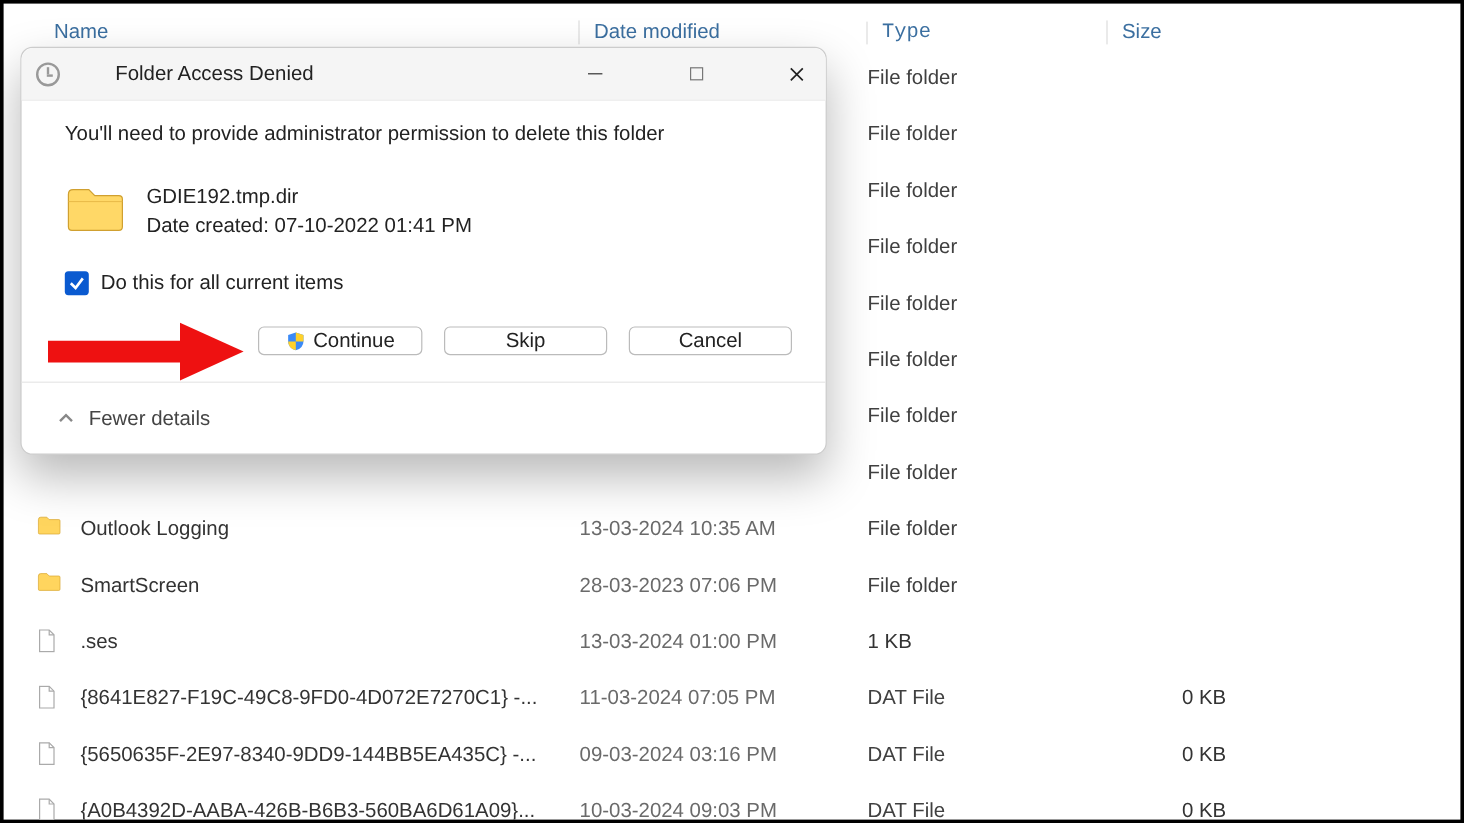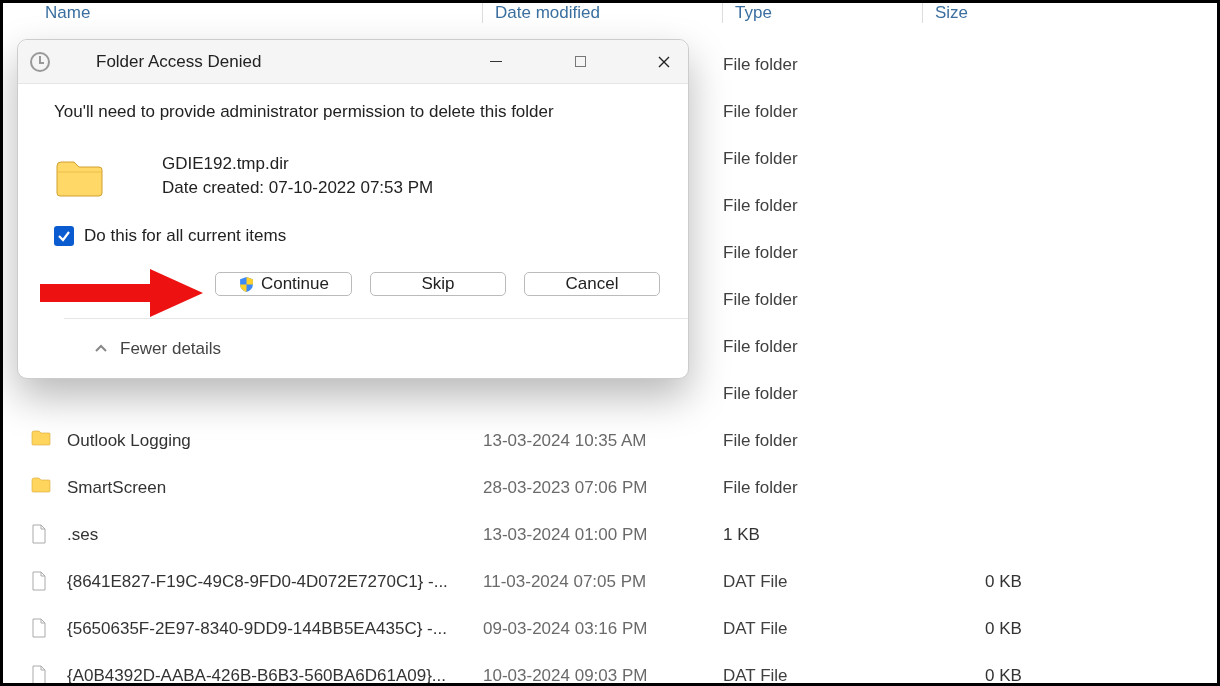--- a/index.html
+++ b/index.html
@@ -1,23 +1,23 @@
 <!DOCTYPE html>
 <html><head>
 <meta charset="utf-8">
 <style>
 * { box-sizing: border-box; margin: 0; padding: 0; font-family: "Segoe UI", Arial, sans-serif; }
 body { width: 1220px; height: 686px; background:#fff; border:3px solid #000; position:relative; overflow:hidden; }
 
 
-.hdr { display:flex; align-items:flex-start; padding:0 10px 0 34px; height:34px; }
+.hdr { display:flex; align-items:flex-end; padding:0 10px 0 34px; height:34px; }
 .hdr .col { color:#3b6fa0; font-size:17px; border-left:1px solid #ddd; padding-left:12px; }
 .hdr .name { flex: 0 0 445px; border-left:none; padding-left:8px;}
 .hdr .date { flex: 0 0 240px; }
-.hdr .type { flex: 0 0 200px; }
+.hdr .type { flex: 0 0 200px; font-family: Liberation Mono, monospace; }
 .hdr .size { flex: 1; }
 
 
 .files { padding:4px 8px 0 28px; }
 .row { display:flex; align-items:center; height:47px; font-size:17px; color:#444; }
 .row .icon { width:22px; height:22px; margin-right:14px; flex-shrink:0; }
 .row .name { flex:0 0 416px; color:#333; white-space:nowrap; overflow:hidden; text-overflow:ellipsis; }
 .row .date { flex:0 0 240px; color:#6a6a6a; }
 .row .type { flex:0 0 262px; color:#404040; }
 .row .size { flex:1; color:#333; }
@@ -32,33 +32,33 @@
 .dlg-title .ticon::before { content:""; position:absolute; width:2px; height:6px; background:#999; left:7px; top:2px;}
 .dlg-title .ticon::after { content:""; position:absolute; width:5px; height:2px; background:#999; left:7px; top:8px;}
 .dlg-title .txt { flex:1; font-size:17px; color:#222; }
 .winbtn { width:48px; height:44px; display:flex; align-items:center; justify-content:center; color:#333; cursor:pointer;}
 .winbtn svg { width:12px; height:12px; }
 .minline { width:12px; height:1.5px; background:#333; }
 .maxbox { width:11px; height:11px; border:1.5px solid #777; }
 
 .dlg-body { padding:18px 28px 22px 36px; }
 .msg { font-size:17px; color:#222; margin-bottom:32px; }
-.fileinfo { display:flex; align-items:flex-end; margin-bottom:28px;gap:40px; }
+.fileinfo { display:flex; align-items:flex-start; margin-bottom:28px; }
 .fileinfo .ficon { width:50px; height:40px; margin-right:18px; }
 .fileinfo .fname { font-size:17px; color:#222; margin-bottom:4px; }
 .fileinfo .fdate { font-size:17px; color:#222; }
 .checkrow { display:flex; align-items:center; margin-bottom:26px; gap:10px;}
 .checkbox { width:20px; height:20px; background:#0a5ad0; border-radius:3px; display:flex; align-items:center; justify-content:center;}
 .checkbox svg { width:14px; height:14px; fill:none; stroke:#fff; stroke-width:2.2; }
 .checklabel { font-size:17px; color:#222; }
 .btnrow { display:flex; gap:18px; justify-content:flex-end; }
 .btn { height:24px; padding:0 22px; min-width:136px; border:1px solid #bbb; border-radius:5px; background:#fff; font-size:17px; color:#222; display:flex; align-items:center; justify-content:center; cursor:pointer; gap:6px;}
 .shield { width:17px; height:17px; }
 
-.dlg-foot { border-top:1px solid #e6e6e6; height:60px; display:flex; align-items:center; padding:0 30px; gap:12px;margin-left:46px; }
+.dlg-foot { border-top:1px solid #e6e6e6; height:60px; display:flex; align-items:center; padding:0 30px; gap:12px; }
 .chev { width:14px; height:14px; }
 .chev path { stroke:#888; stroke-width:2; fill:none; }
 .footlabel { font-size:17px; color:#444; }
 
 
 .arrow { position:absolute; left:32px; top:262px; width:170px; height:56px; pointer-events:none; }
 
 
 .foldericon { width:20px; height:16px; }
 .fileicon { width:16px; height:20px; }
@@ -211,21 +211,21 @@
     <div class="msg">You'll need to provide administrator permission to delete this folder</div>
     <div class="fileinfo">
       <span class="ficon">
         <svg viewBox="0 0 50 40">
             <path d="M3 8 Q3 4 7 4 L20 4 L25 9 L45 9 Q48 9 48 12 L48 35 Q48 38 45 38 L6 38 Q3 38 3 35 Z" fill="#ffd867" stroke="#d0a030" stroke-width="1"></path>
             <path d="M3 14 L48 14" stroke="#e7b846" stroke-width="0.8"></path>
           </svg>
       </span>
       <div>
         <div class="fname">GDIE192.tmp.dir</div>
-        <div class="fdate">Date created: 07-10-2022 07:53 PM</div>
+        <div class="fdate">Date created: 07-10-2022 01:41 PM</div>
       </div>
     </div>
     <div class="checkrow">
       <div class="checkbox">
           <svg viewBox="0 0 14 14">
             <path d="M2 7 L6 11 L12 3"></path>
           </svg>
         </div>
       <span class="checklabel">Do this for all current items</span>
     </div>

